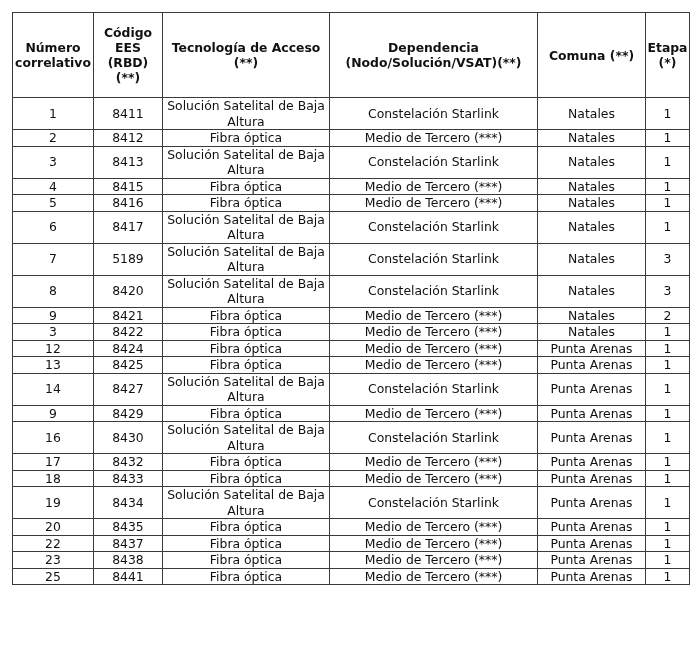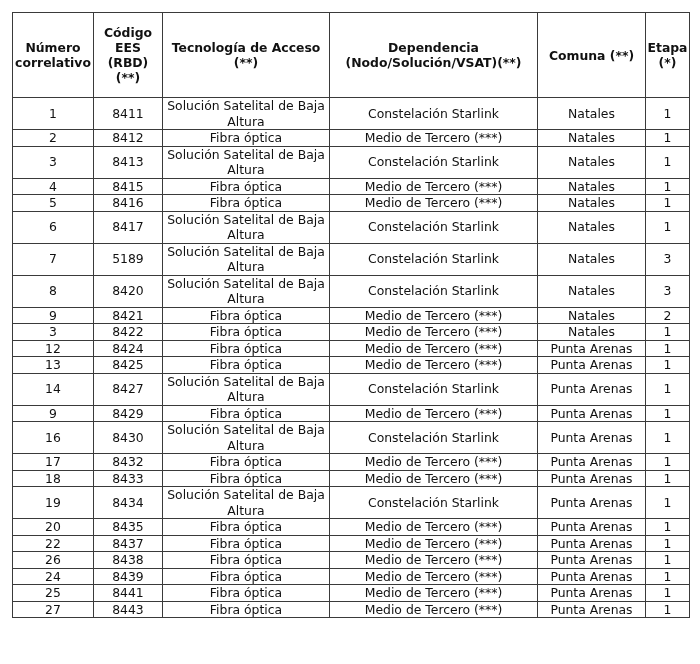--- a/index.html
+++ b/index.html
@@ -228,45 +228,29 @@
       </tr>
       <tr class="single">
         <td>22</td>
         <td>8437</td>
         <td>Fibra óptica</td>
         <td>Medio de Tercero (***)</td>
         <td>Punta Arenas</td>
         <td>1</td>
       </tr>
       <tr class="single">
-        <td>26</td>
+        <td>23</td>
         <td>8438</td>
-        <td>Fibra óptica</td>
-        <td>Medio de Tercero (***)</td>
-        <td>Punta Arenas</td>
-        <td>1</td>
-      </tr>
-      <tr class="single">
-        <td>24</td>
-        <td>8439</td>
         <td>Fibra óptica</td>
         <td>Medio de Tercero (***)</td>
         <td>Punta Arenas</td>
         <td>1</td>
       </tr>
       <tr class="single">
         <td>25</td>
         <td>8441</td>
-        <td>Fibra óptica</td>
-        <td>Medio de Tercero (***)</td>
-        <td>Punta Arenas</td>
-        <td>1</td>
-      </tr>
-      <tr class="single">
-        <td>27</td>
-        <td>8443</td>
         <td>Fibra óptica</td>
         <td>Medio de Tercero (***)</td>
         <td>Punta Arenas</td>
         <td>1</td>
       </tr>
     </tbody>
 </table>
 
 </body></html>

